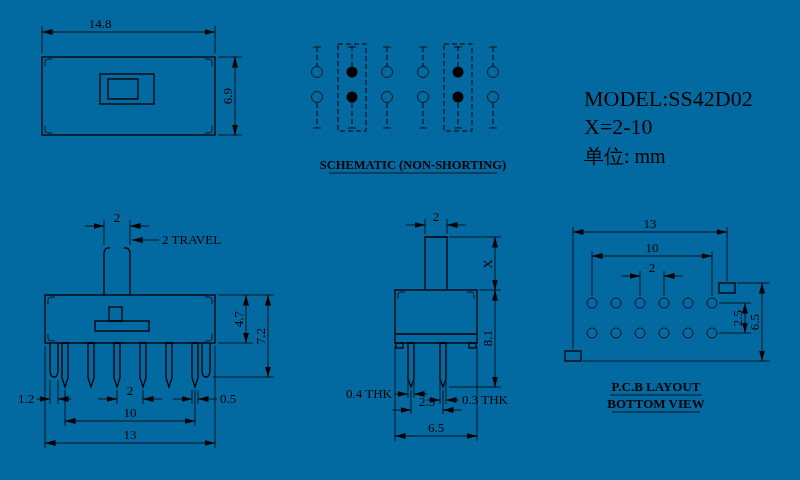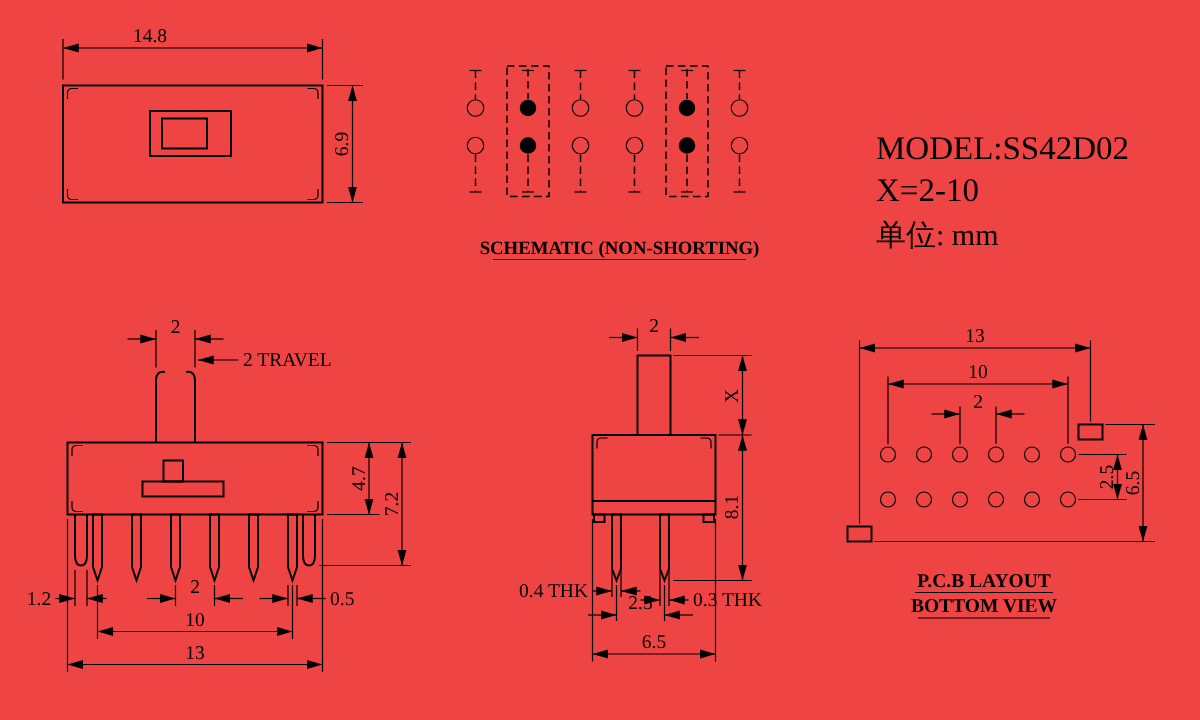--- a/index.html
+++ b/index.html
@@ -1,16 +1,16 @@
 <!DOCTYPE html>
 <html><head>
 <meta charset="utf-8">
 <style>
   html,body{margin:0;padding:0;background:#fff;}
-  .sheet{position:relative;width:800px;height:480px;background:#ef4444;overflow:hidden;}
+  .sheet{position:relative;width:800px;height:480px;background:#0369a1;overflow:hidden;}
   svg{display:block;}
   svg text{font-family:"Liberation Serif",serif;font-size:13px;fill:#000;}
   svg text.cap{font-weight:700;font-size:13px;}
   svg text.schcap{font-weight:700;font-size:12.5px;}
   svg text.big{font-size:22px;}
   svg text.unit{font-size:20px;}
   .obj{fill:none;stroke:#000;stroke-width:1.3;}
   .thin{fill:none;stroke:#000;stroke-width:0.8;}
   .dash{fill:none;stroke:#000;stroke-width:1;stroke-dasharray:5 3;}
 </style>

